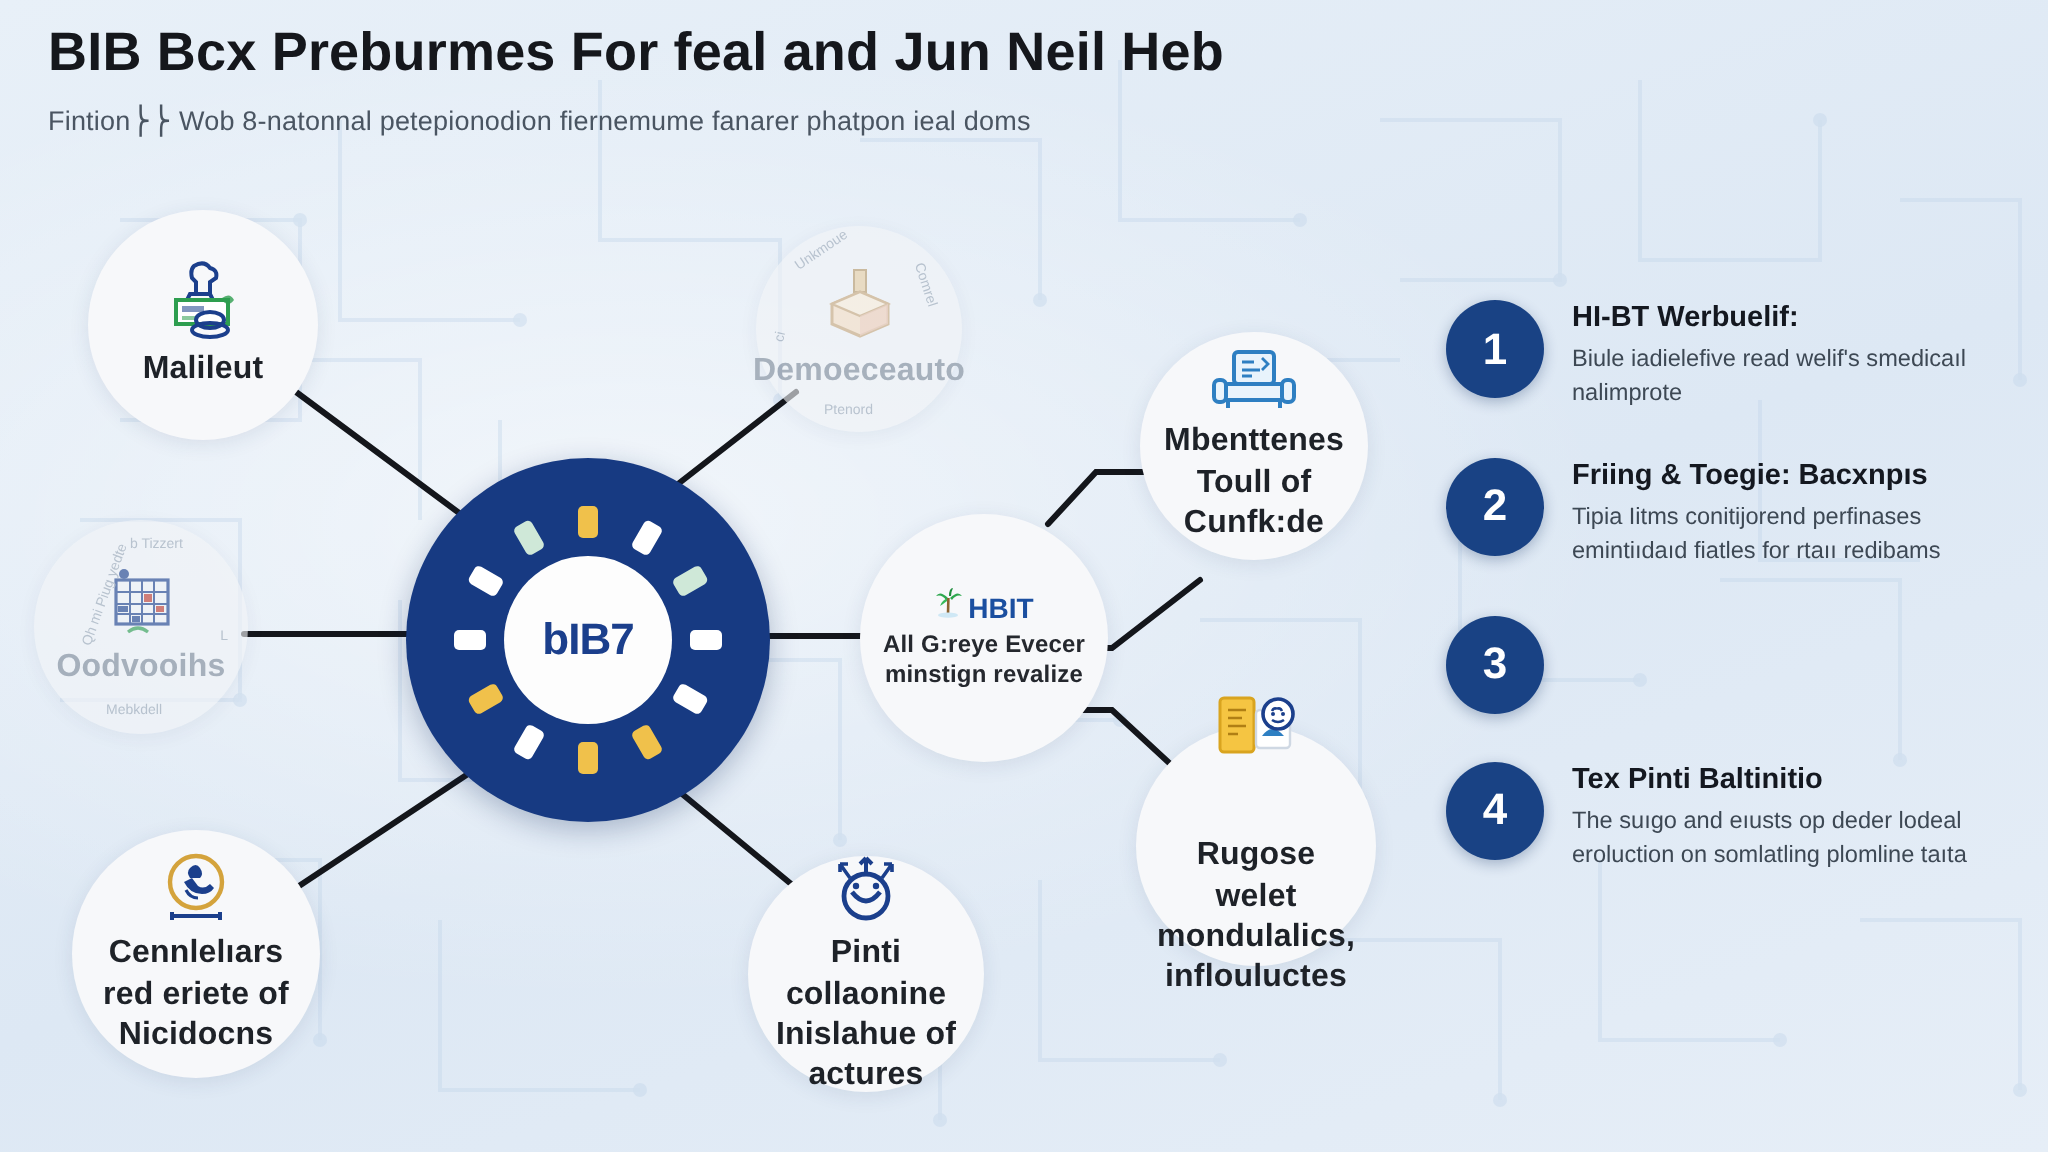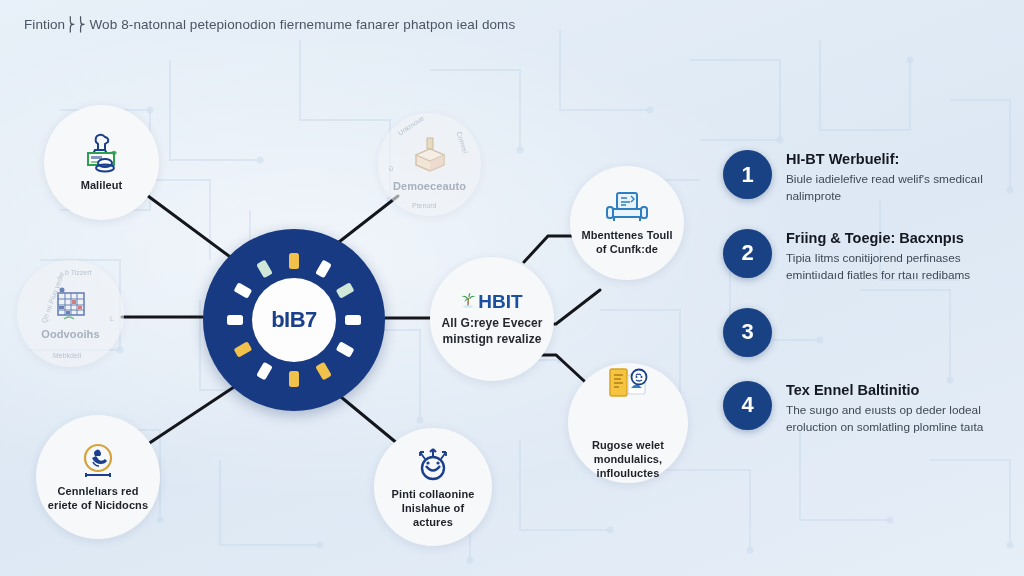--- a/index.html
+++ b/index.html
@@ -88,41 +88,41 @@
     border-radius: 50%;
     background: #f7f8fa;
     display: flex;
     flex-direction: column;
     align-items: center;
     justify-content: center;
     text-align: center;
     box-shadow: 0 2px 10px rgba(35,60,100,.10);
   }
   .node-label {
-    font-size: 11px;
+    font-size: 16px;
     font-weight: bold;
     color: #1e2228;
     line-height: 1.28;
     padding: 0 9px;
     letter-spacing: .1px;
   }
   .node-icon { margin-bottom: 4px; line-height: 0; }
 
   .node.faded { background: #f2f4f7; opacity: .62; filter: blur(.25px); }
   .node.faded .node-label { color: #7e8a99; font-weight: bold; }
   .ring-text {
     position: absolute;
     inset: 0;
     font-size: 7px;
     color: #9aa7b6;
     pointer-events: none;
   }
   .node.hbit .node-label { font-weight: bold; font-size: 12px; color: #25282e; }
   .hbit-title {
-    font-size: 19px; font-weight: bold; color: #1b4fa0;
+    font-size: 14px; font-weight: bold; color: #1b4fa0;
     display: flex; align-items: flex-end; gap: 2px; margin-bottom: 3px;
   }
 
   
   .points { position: absolute; left: 723px; top: 150px; width: 292px; }
   .point { display: flex; gap: 14px; margin-bottom: 24px; }
   .point-num {
     flex: 0 0 auto;
     width: 49px; height: 49px;
     border-radius: 50%;
@@ -205,20 +205,21 @@
       <circle cx="320" cy="545" r="3.5"></circle>
         <circle cx="470" cy="560" r="3.5"></circle>
       <circle cx="610" cy="530" r="3.5"></circle>
         <circle cx="750" cy="550" r="3.5"></circle>
       <circle cx="890" cy="520" r="3.5"></circle>
         <circle cx="1010" cy="545" r="3.5"></circle>
     </g>
   </svg>
 
   <div class="header">
+    <div class="title">BIB Bcx Preburmes For feal and Jun Neil Heb</div>
     <div class="subtitle">Fintion⎬⎬ Wob 8-natonnal petepionodion fiernemume fanarer phatpon ieal doms</div>
   </div>
 
   <svg class="lines" viewBox="0 0 1024 576">
     <g stroke="#14161b" stroke-width="3" fill="none" stroke-linecap="round">
 
       <line x1="237" y1="262" x2="144" y2="193"></line>
 
       <line x1="330" y1="249" x2="398" y2="196"></line>
 
@@ -422,20 +423,20 @@
       </div>
     </div>
 
     <div class="point">
       <div class="point-num">3</div>
     </div>
 
     <div class="point">
       <div class="point-num">4</div>
       <div class="point-body">
-        <div class="point-head">Tex Ennel Baltinitio</div>
+        <div class="point-head">Tex Pinti Baltinitio</div>
         <div class="point-desc">The suıgo and eıusts op deder lodeal eroluction on somlatling plomline taıta</div>
       </div>
     </div>
 
   </div>
 
 </div>
 
 </body></html>

